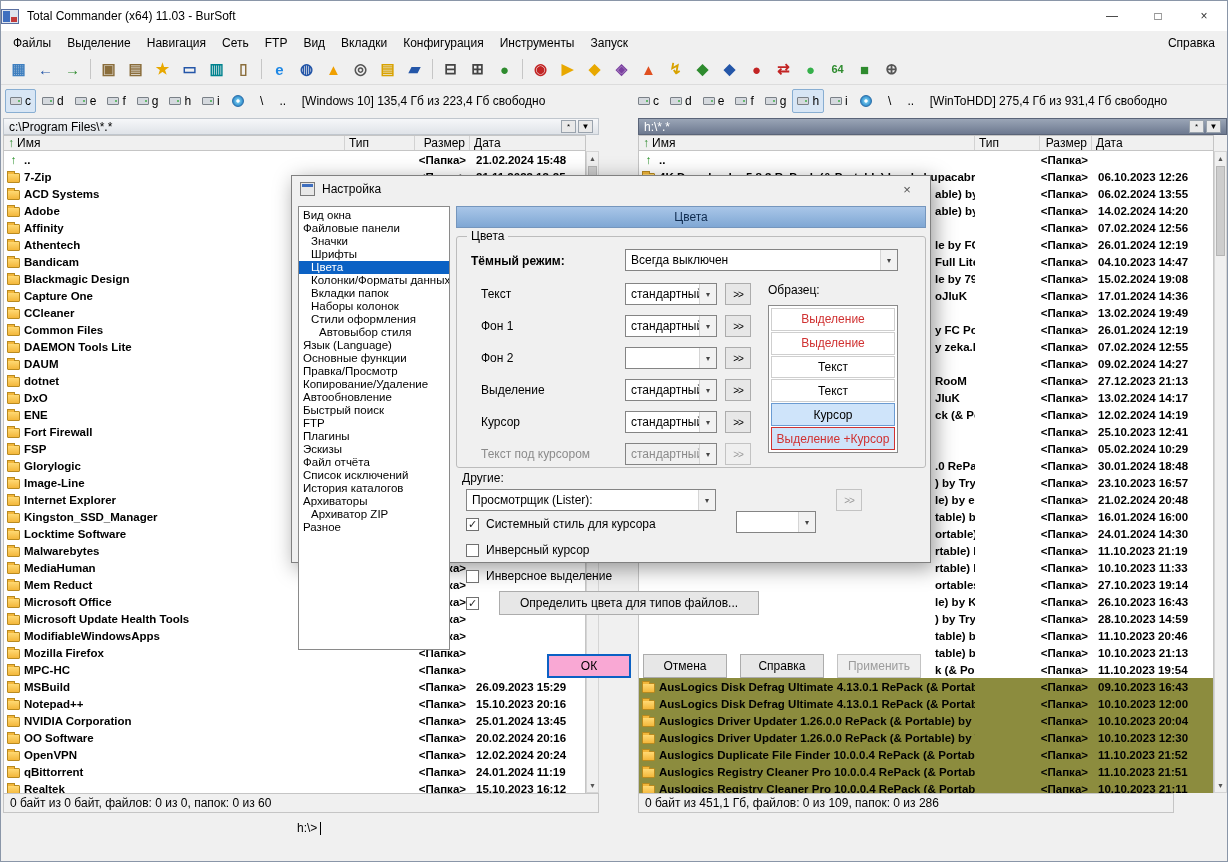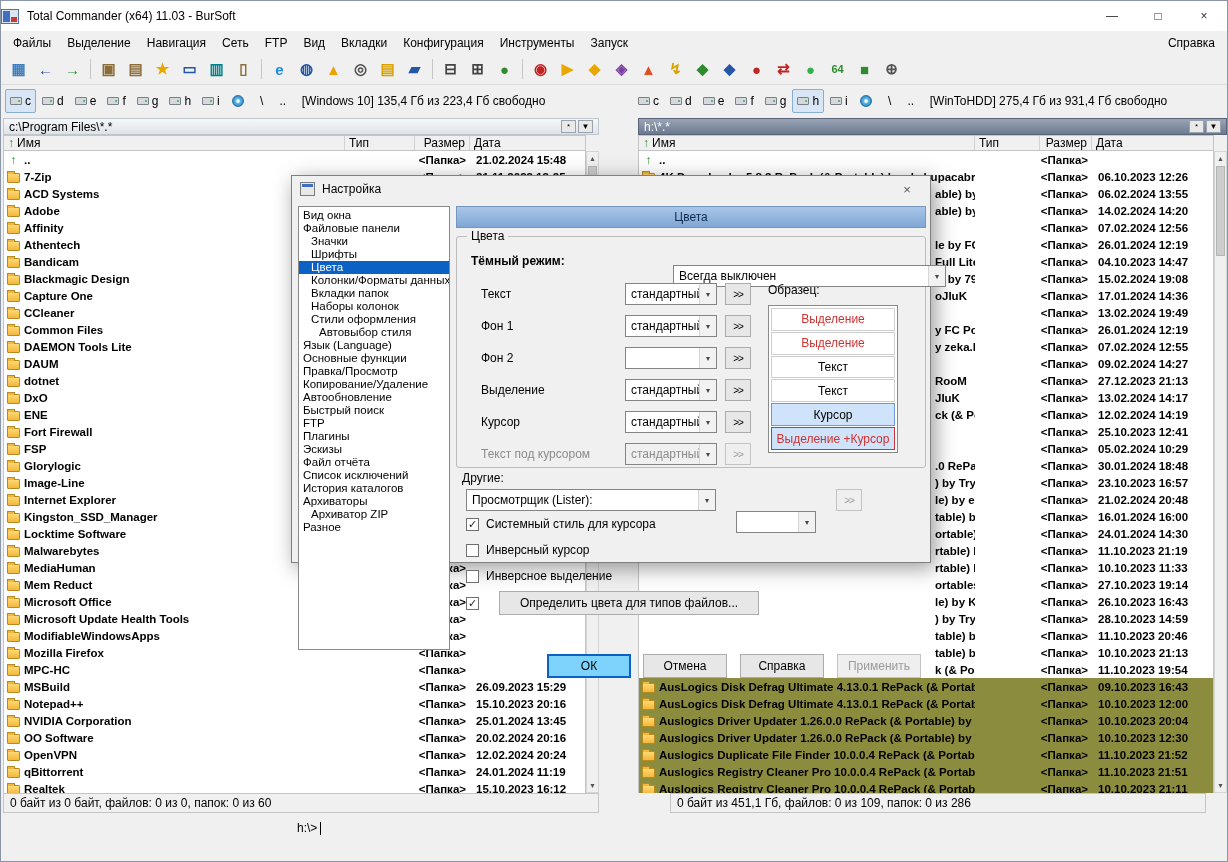--- a/index.html
+++ b/index.html
@@ -67,21 +67,21 @@
   
   .vscroll{position:absolute;top:150px;width:13px;height:642px;background:#f0f0f0;border:1px solid #d5d5d5;}
   #scroll-left{left:585px;} #scroll-right{left:1213px;}
   .sb-arrow{height:13px;display:flex;align-items:center;justify-content:center;font-size:7px;color:#555;}
   .sb-arrow.down{position:absolute;bottom:0;left:0;right:0;}
   .sb-thumb{position:absolute;left:1px;right:1px;background:#cdcdcd;border:1px solid #b5b5b5;}
   #scroll-left .sb-thumb{top:14px;height:120px;}
   #scroll-right .sb-thumb{top:14px;height:90px;}
   
   .statusbar{position:absolute;top:792px;height:20px;background:#f0f0f0;border:1px solid #c5c5c5;display:flex;align-items:center;padding:0 6px;white-space:nowrap;}
-  #status-left{left:2px;width:596px;} #status-right{left:637px;width:536px;margin-left:32px;}
+  #status-left{left:2px;width:596px;} #status-right{left:637px;width:536px;}
   
   .cmdline{position:absolute;top:816px;left:0;right:0;height:22px;display:flex;align-items:center;}
   .cmd-prompt{padding-left:296px;}
   .cmd-caret{width:1px;height:13px;background:#000;margin-left:3px;}
   
   .fkeys{position:absolute;bottom:0;left:0;right:0;height:22px;display:flex;background:#f0f0f0;}
   .fkey{flex:1;margin:1px 1px 2px 1px;border:1px solid #bcbcbc;background:#f3f3f3;display:flex;align-items:center;justify-content:center;white-space:nowrap;}
   
   .dialog{position:absolute;left:290px;top:174px;width:640px;height:388px;background:#f0f0f0;border:1px solid #808080;box-shadow:4px 5px 20px rgba(0,0,0,.40);z-index:10;}
   .dlg-titlebar{height:26px;display:flex;align-items:center;gap:7px;padding:0 8px;}
@@ -91,21 +91,21 @@
   .dlg-nav{position:absolute;left:6px;top:30px;width:152px;height:444px;background:#fff;border:1px solid #8a8a8a;overflow:hidden;padding-top:2px;}
   .nav-item{height:13px;line-height:13px;font-size:11.5px;padding-left:4px;white-space:nowrap;}
   .nav-item.ind1{padding-left:12px;} .nav-item.ind2{padding-left:20px;}
   .nav-item.selected{background:var(--accent,#0b61c4);color:#fff;}
   .dlg-header{position:absolute;left:164px;top:30px;width:470px;height:22px;border:1px solid #7596bd;
               background:linear-gradient(var(--hdrFrom,#a9c6e8),var(--hdrTo,#7fa7d4));
               display:flex;align-items:center;justify-content:center;color:#0e2a4e;}
   .dlg-group{position:absolute;left:164px;top:60px;width:470px;height:232px;border:1px solid #bcbcbc;border-radius:3px;}
   .dlg-group-label{position:absolute;left:10px;top:-8px;background:#f0f0f0;padding:0 4px;}
   .darkmode-label{position:absolute;left:14px;top:17px;font-weight:bold;}
-  .darkmode-combo{position:absolute;left:168px;top:28px;width:273px;margin-left:48px;}
+  .darkmode-combo{position:absolute;left:168px;top:12px;width:273px;}
   .crow{position:absolute;left:24px;height:22px;width:430px;}
   .crow-label{position:absolute;left:0;top:4px;}
   .crow.dis .crow-label{color:#8b8b8b;}
   .crow-combo{position:absolute;left:144px;top:0;width:92px;}
   .crow .more{position:absolute;left:244px;top:0;width:26px;height:22px;}
   .sample-label{position:absolute;left:311px;top:46px;}
   .sample-box{position:absolute;left:311px;top:68px;width:130px;height:148px;background:#fff;border:1px solid #8a8a8a;padding:2px;display:flex;flex-direction:column;gap:1px;}
   .sample-item{flex:1;display:flex;align-items:center;justify-content:center;border:1px solid #cfcfcf;background:#fff;}
   .sample-item.sel{color:var(--selText,#d03232);}
   .sample-item.cursor{background:var(--cursorBg,#cfe4fa);border-color:#6b9bd2;}
@@ -119,21 +119,21 @@
   .chkbox{width:13px;height:13px;background:#fff;border:1px solid #707070;display:flex;align-items:center;justify-content:center;font-size:11px;line-height:11px;color:#222;flex:none;}
   .ft-row{position:absolute;left:174px;top:415px;display:flex;align-items:center;gap:20px;}
   .ft-btn{width:260px;height:24px;}
   .combo{position:relative;background:#fff;border:1px solid #848484;height:22px;display:flex;align-items:center;padding:0 20px 0 5px;white-space:nowrap;overflow:hidden;}
   .combo .arr{position:absolute;right:0;top:0;bottom:0;width:17px;display:flex;align-items:center;justify-content:center;font-size:8px;color:#444;background:#f2f2f2;border-left:1px solid #d5d5d5;}
   .combo.dis{background:#f0f0f0;color:#8b8b8b;}
   .btn{background:#e7e7e7;border:1px solid #acacac;display:flex;align-items:center;justify-content:center;}
   .btn.more{font-size:10px;letter-spacing:-1px;}
   .btn.dis{color:#9b9b9b;background:#efefef;border-color:#c3c3c3;}
   .dlg-ok,.dlg-cancel,.dlg-help,.dlg-apply{position:absolute;top:478px;width:84px;height:24px;}
-  .dlg-ok{left:255px;border:1px solid var(--accent,#0b61c4);box-shadow:inset 0 0 0 1px var(--accent,#0b61c4);background:#7dd3fc;}
+  .dlg-ok{left:255px;border:1px solid var(--accent,#0b61c4);box-shadow:inset 0 0 0 1px var(--accent,#0b61c4);background:#f9a8d4;}
   .dlg-cancel{left:351px;} .dlg-help{left:448px;} .dlg-apply{left:545px;}
 </style>
 </head>
 <body>
 
 <div class="screen">
 
   <div class="titlebar">
     <span class="app-icon"></span>
     <span class="title-text">Total Commander (x64) 11.03 - BurSoft</span>

